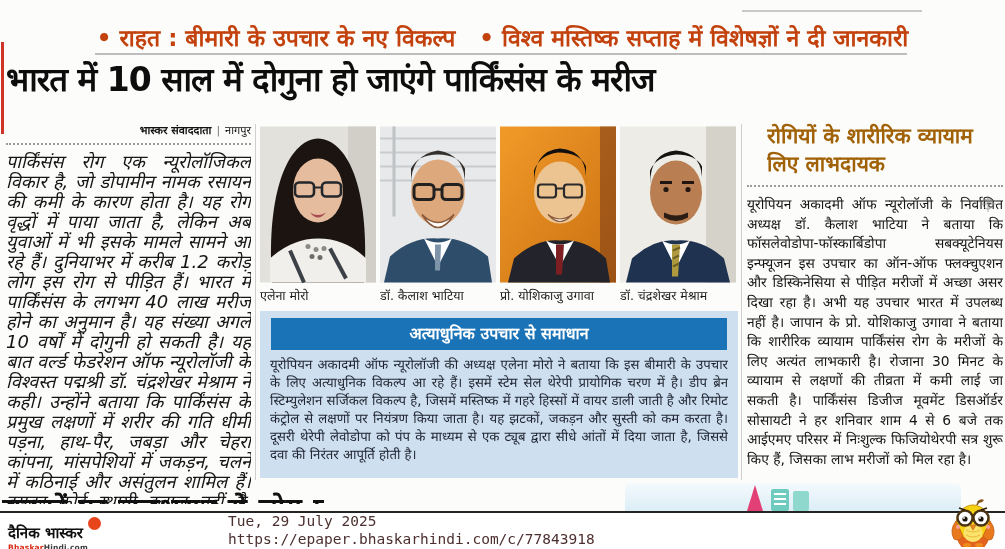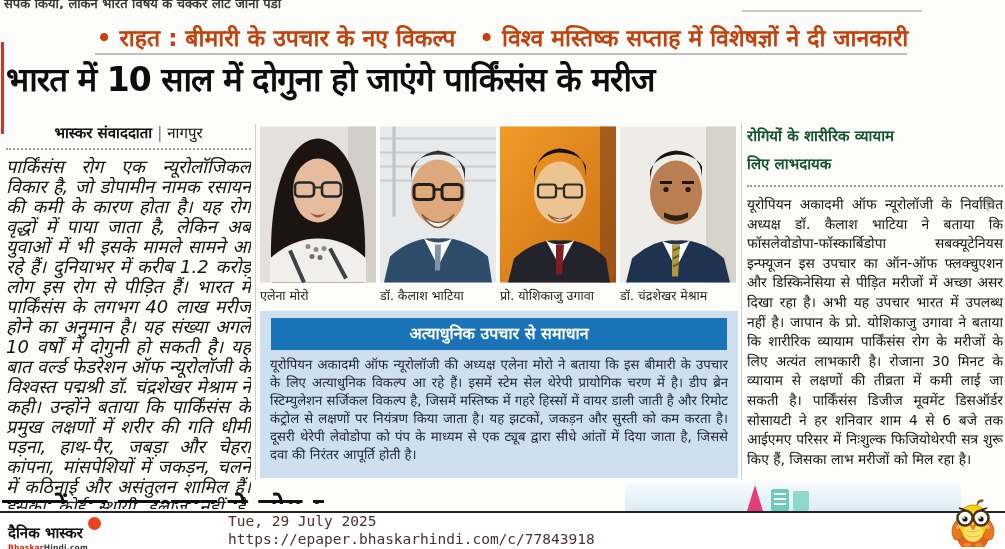--- a/index.html
+++ b/index.html
@@ -21,21 +21,21 @@
          font-size:23px;font-weight:700;color:#c2410c;white-space:nowrap;}
   .strap .seg{margin:0 12px;}
   .strap-underline{position:absolute;left:95px;top:53px;width:812px;height:2px;background:#bdbdbd;}
 
   
   .headline{position:absolute;left:6px;top:56px;width:999px;height:62px;overflow:hidden;
             font-size:33px;font-weight:700;letter-spacing:-1px;color:#0d0d0d;white-space:nowrap;}
 
   
   .col-left{position:absolute;left:6px;top:122px;width:245px;}
-  .byline{text-align:center;font-size:15px;color:#111;}
+  .byline{text-align:right;font-size:11px;color:#111;}
   .byline .b{font-weight:700;}
   .byline .sep{color:#777;margin:0 5px;font-weight:400;}
   .dotline{border-top:2px dotted #9b9b9b;margin:6px 0 7px 0;height:0;}
   .bodytext{font-size:18px;line-height:20px;text-align:justify;color:#151515;
             max-height:352px;overflow:hidden;font-style:italic;}
 
   .vline{position:absolute;top:124px;height:356px;width:1px;background:#cfcfcf;}
   .vline.v1{left:255px;}
   .vline.v2{left:741px;}
 
@@ -48,21 +48,21 @@
   
   .infobox{position:absolute;left:260px;top:311px;width:478px;height:167px;background:#cedff0;
            box-sizing:border-box;padding:7px 10px;}
   .infobox-title{height:32px;line-height:32px;background:#1b73b7;color:#ffffff;text-align:center;
                  font-size:16px;font-weight:700;margin:0 1px 6px 1px;overflow:hidden;white-space:nowrap;}
   .infobox-body{font-size:13.2px;line-height:18px;text-align:justify;color:#1f2430;
                 max-height:110px;overflow:hidden;}
 
   
   .col-right{position:absolute;left:747px;top:122px;width:256px;}
-  .rc-heading{font-size:15px;line-height:28px;font-weight:700;color:#14532d;white-space:nowrap;overflow:hidden;}
+  .rc-heading{font-size:21px;line-height:28px;font-weight:700;color:#a16207;white-space:nowrap;overflow:hidden;margin-left:20px;}
   .col-right .dotline{margin:7px 0 8px 0;}
   .rc-body{font-size:13.8px;line-height:19.6px;text-align:justify;color:#151515;
            max-height:288px;overflow:hidden;}
   .reg-mark{position:absolute;left:980px;top:196px;width:16px;height:16px;opacity:.75;}
 
   
   .crop-bottom-left{left:2px;top:488px;width:322px;height:16px;}
   .crop-bottom-left .inner{font-size:28px;font-weight:700;color:#111;letter-spacing:1px;}
   .crop-bottom-mid{left:378px;top:485px;width:192px;height:20px;text-align:center;}
   .crop-bottom-mid .inner{font-size:24px;font-weight:700;color:#111;}
@@ -86,23 +86,20 @@
   .logo-sub .dark{color:#3a3a3a;font-weight:700;}
   .meta{position:absolute;left:228px;top:512px;font-family:"DejaVu Sans Mono",monospace;
         font-size:14.5px;line-height:18px;color:#4c2f2f;white-space:nowrap;}
   .owl{position:absolute;right:6px;top:497px;width:52px;height:50px;z-index:5;}
 </style>
 </head>
 <body>
 
 <div class="canvas">
 
-  <div class="crop-strip crop-top-left">
-    <span class="inner">संपर्क किया, लेकिन भारत विषय के चक्कर लौट जाना पड़ा</span>
-  </div>
   <div class="topright-rule"></div>
   <div class="left-red-edge"></div>
 
   <div class="strap">
     <span class="seg">• राहत : बीमारी के उपचार के नए विकल्प</span><span class="seg">• विश्व मस्तिष्क सप्ताह में विशेषज्ञों ने दी जानकारी</span>
   </div>
   <div class="strap-underline"></div>
 
   <div class="headline">भारत में 10 साल में दोगुना हो जाएंगे पार्किंसंस के मरीज</div>
 

